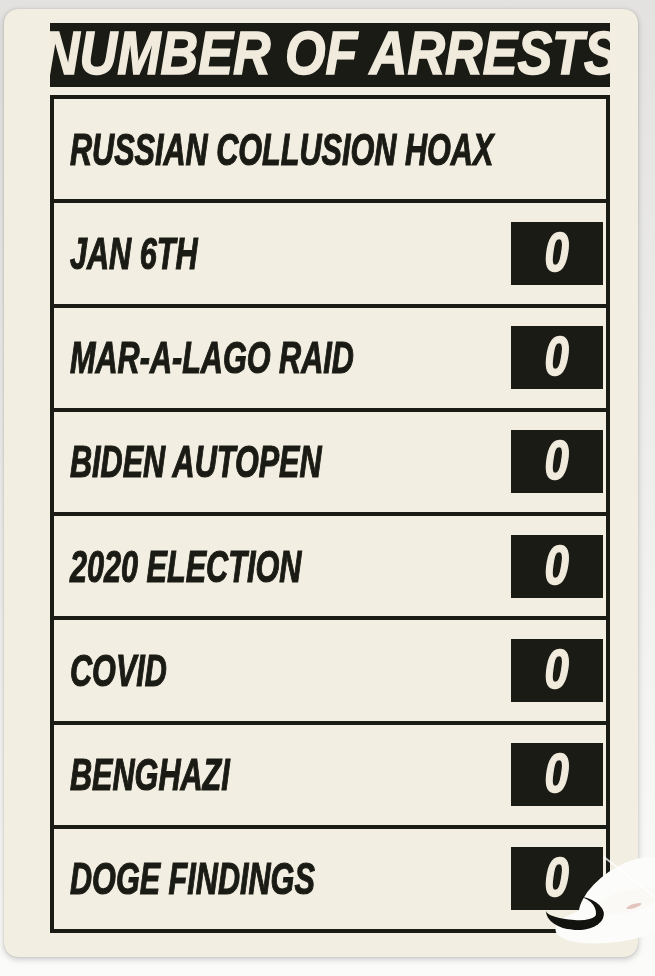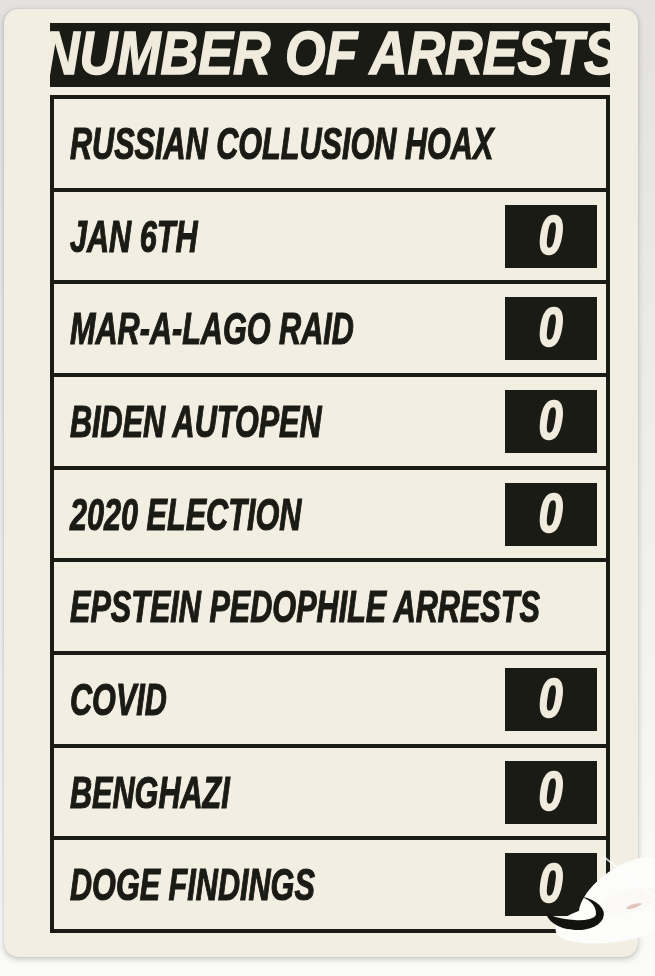--- a/index.html
+++ b/index.html
@@ -53,21 +53,21 @@
     position: absolute;
     left: 46px; top: 86px;
     width: 560px; height: 838px;
     box-sizing: border-box;
     border: 4px solid var(--ink);
     display: flex; flex-direction: column;
   }
   .row {
     flex: 1;
     display: flex; align-items: center;
-    padding-left: 16px; padding-right: 9px;
+    padding-left: 16px; padding-right: 3px;
     border-bottom: 4px solid var(--ink);
     overflow: visible;
   }
   .row:last-child { border-bottom: none; }
   .row-label {
     flex: 1;
     display: inline-block;
     transform: scaleX(0.68);
     transform-origin: left center;
     font-size: 45px; font-weight: 700;
@@ -160,23 +160,20 @@
           <span class="row-label">BIDEN AUTOPEN</span>
           <span class="value-box">
             <span class="value-text">0</span>
           </span>
         </div>
         <div class="row">
           <span class="row-label">2020 ELECTION</span>
           <span class="value-box">
             <span class="value-text">0</span>
           </span>
-        </div>
-        <div class="row">
-          <span class="row-label">EPSTEIN PEDOPHILE ARRESTS</span>
         </div>
         <div class="row">
           <span class="row-label">COVID</span>
           <span class="value-box">
             <span class="value-text">0</span>
           </span>
         </div>
         <div class="row">
           <span class="row-label">BENGHAZI</span>
           <span class="value-box">

